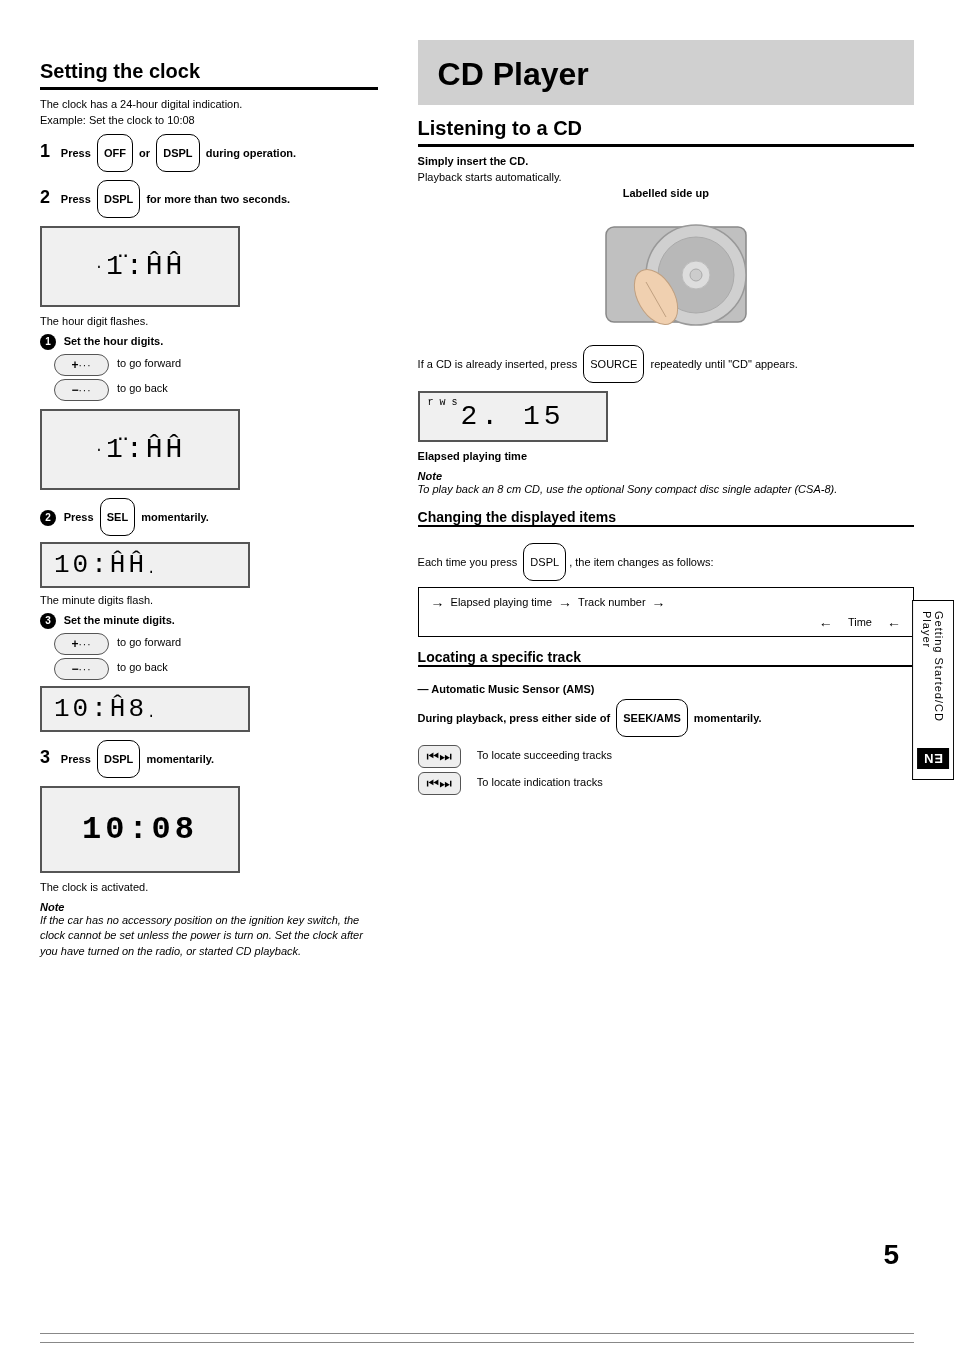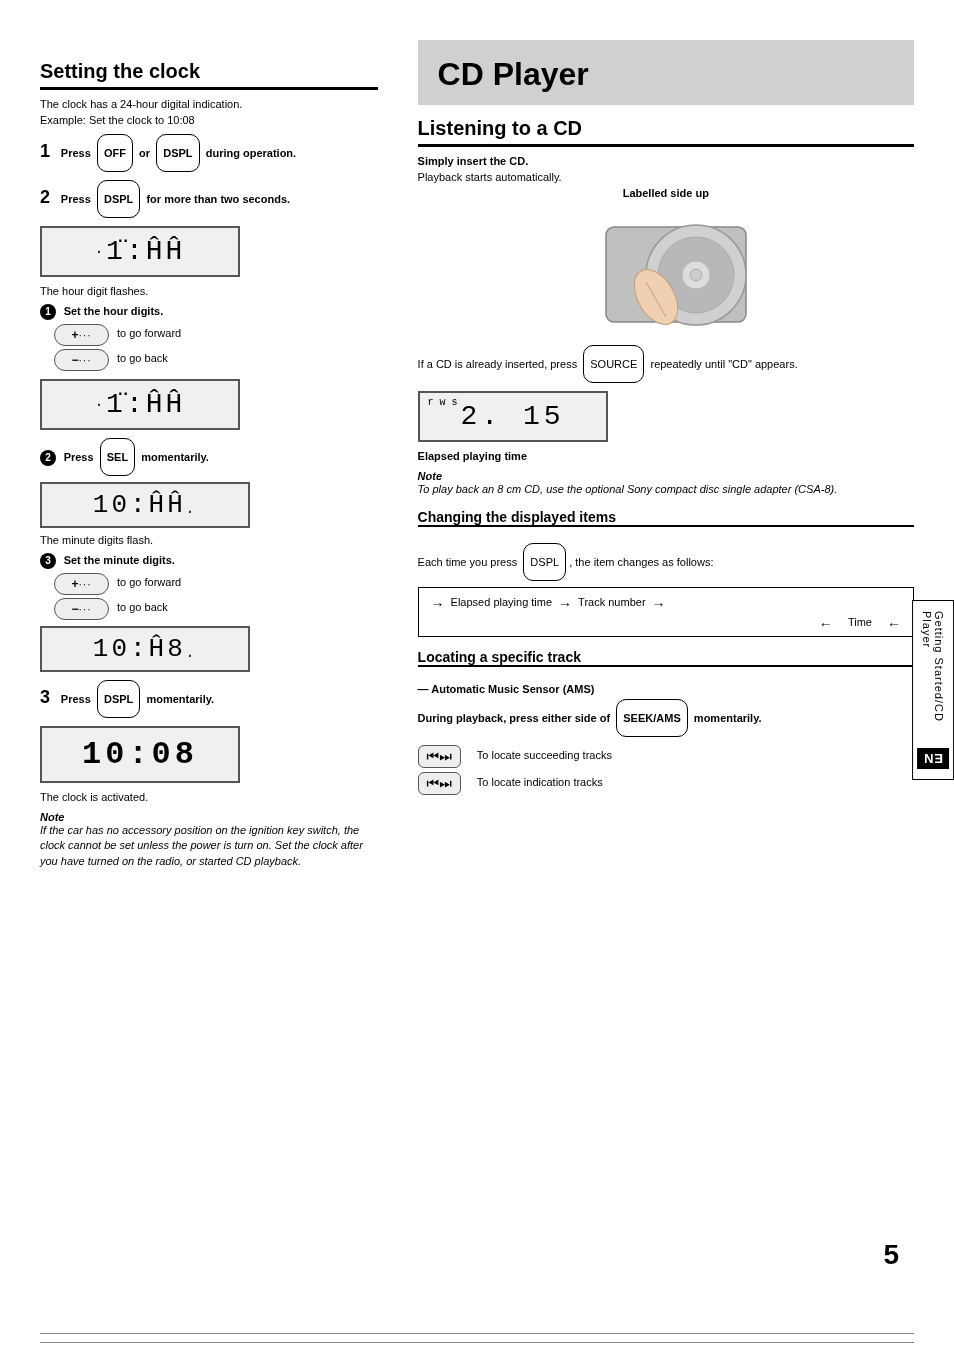--- a/index.html
+++ b/index.html
@@ -190,33 +190,33 @@
     
     .note-block {
       margin: 6px 0;
       font-size: 11px;
     }
     
     .display-large {
       font-size: 30px;
       font-family: 'Courier New', monospace;
       border: 2px solid #555;
-      padding: 8px 16px;
+      padding: 23px 16px;
       text-align: center;
       margin: 8px 0;
       width: 220px;
       background: #f0f0f0;
       letter-spacing: 6px;
     }
     .display-medium {
       font-size: 26px;
       font-family: 'Courier New', monospace;
       border: 2px solid #555;
       padding: 6px 12px;
-      text-align: center;
+      text-align: left;
       margin: 6px 0;
       width: 200px;
       background: #f0f0f0;
       letter-spacing: 4px;
     }
     .display-cd {
       font-size: 26px;
       font-family: 'Courier New', monospace;
       border: 2px solid #555;
       padding: 8px 16px;

